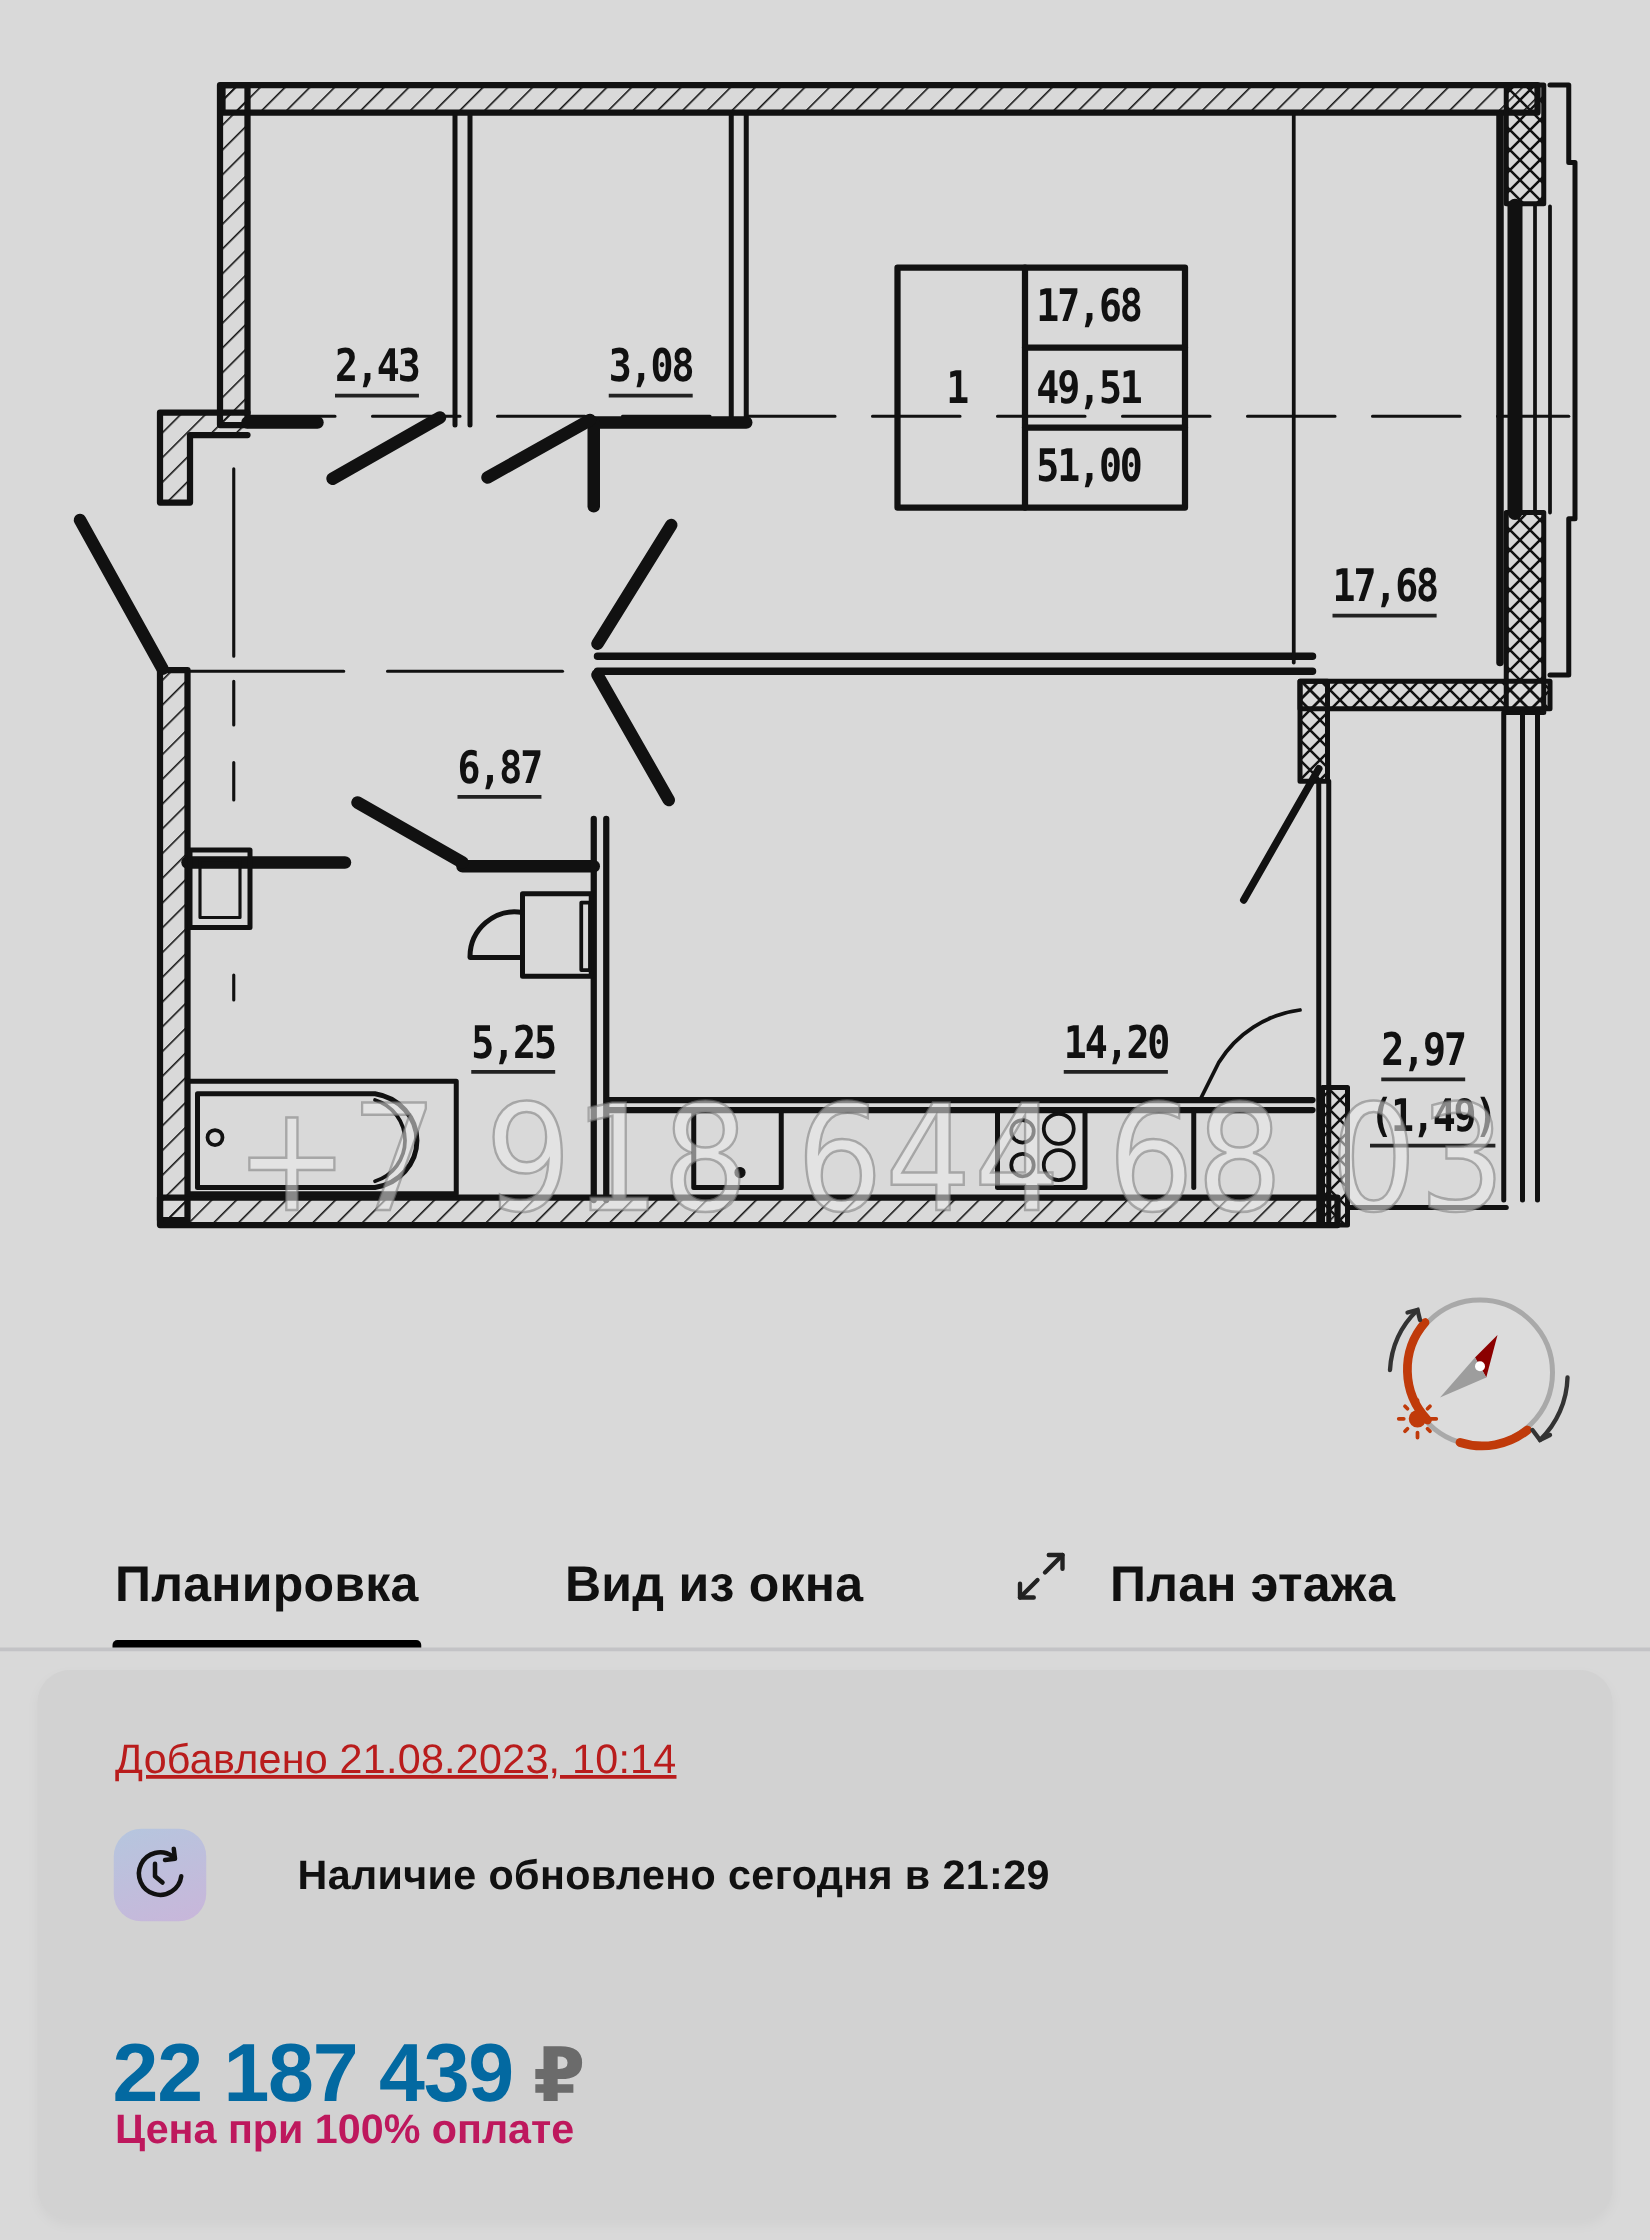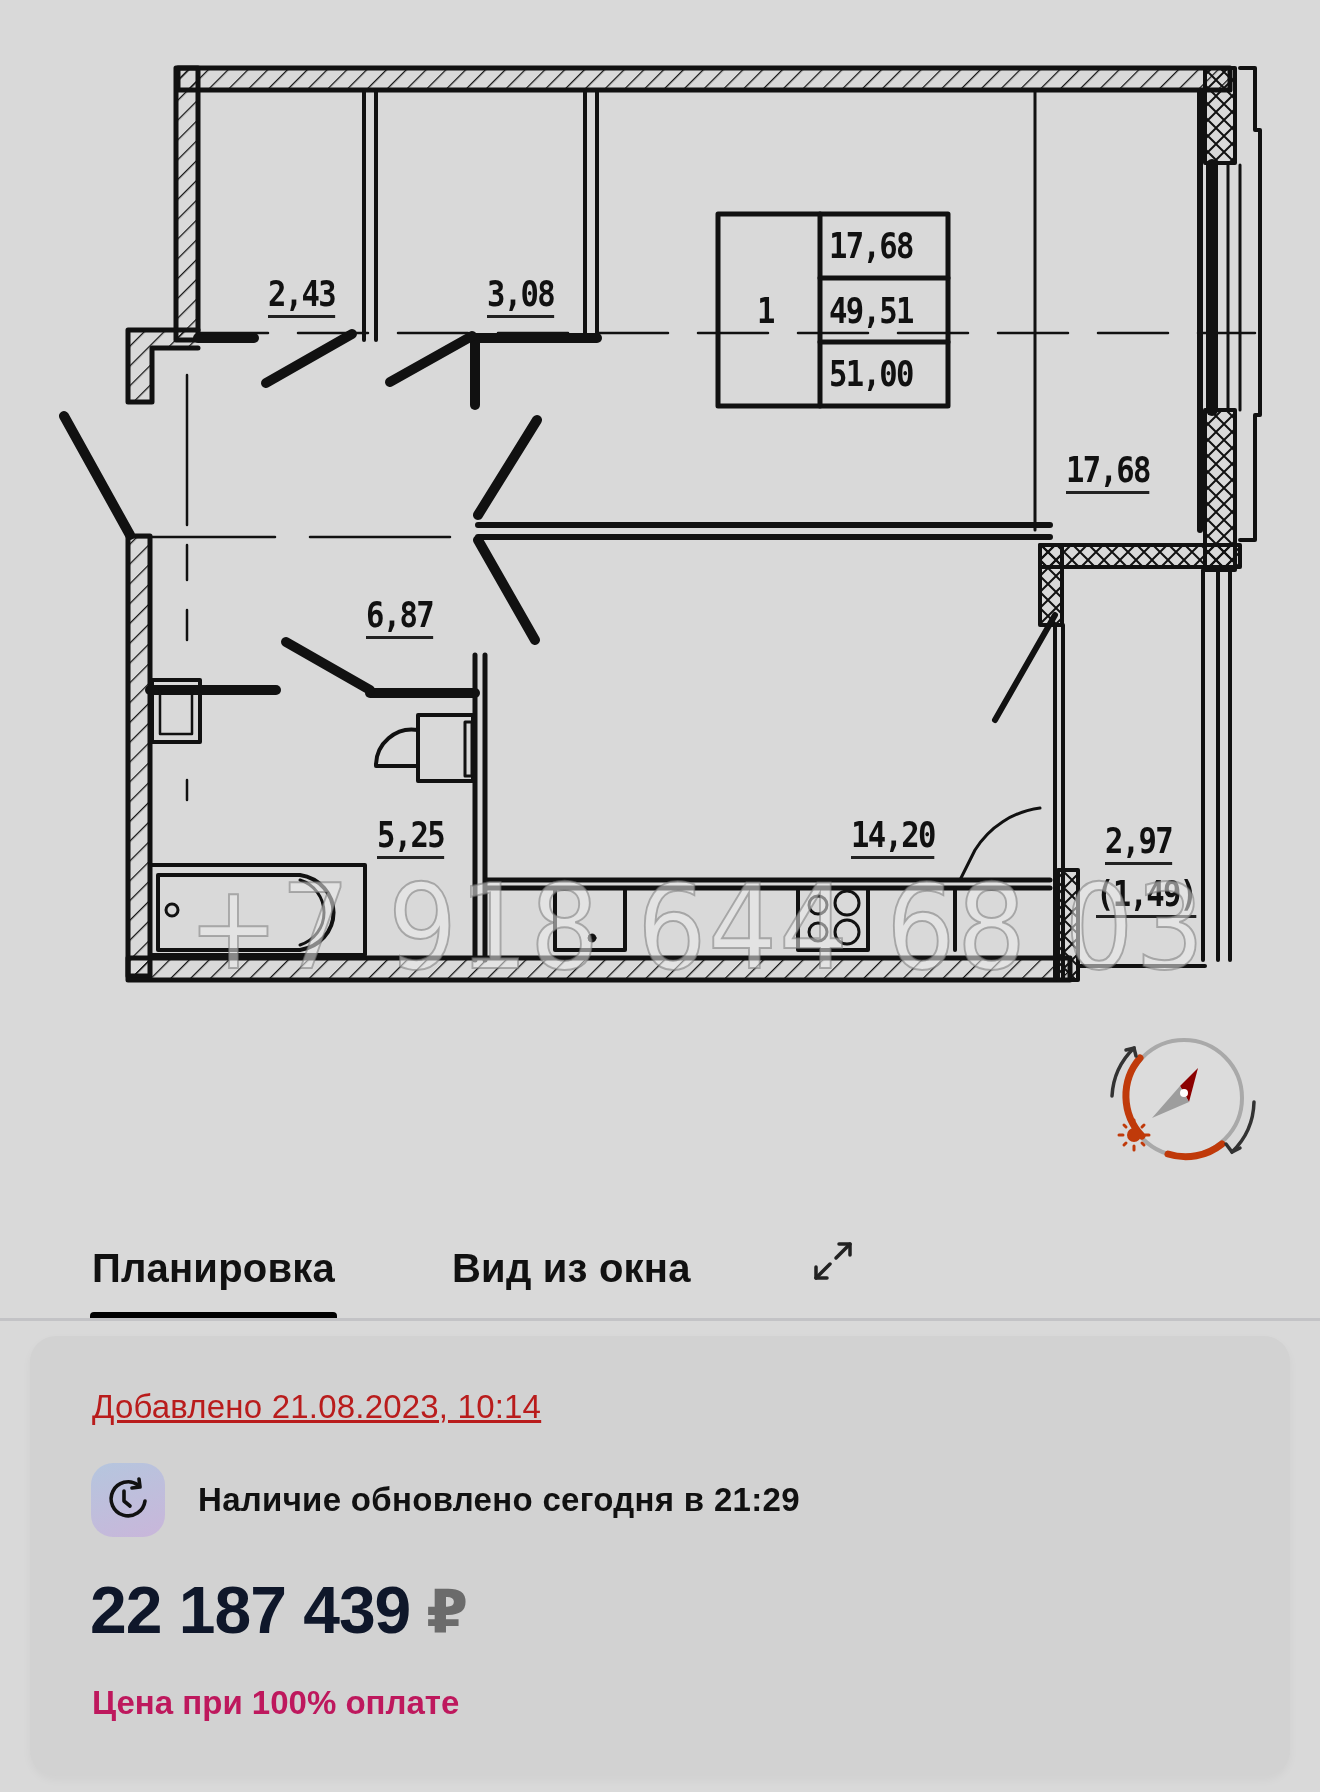--- a/index.html
+++ b/index.html
@@ -63,29 +63,29 @@
   
   .card {
     position: absolute; left: 30px; top: 1336px; width: 1260px; height: 440px;
     background: #d2d2d2; border-radius: 26px;
     box-shadow: 0 4px 10px rgba(0,0,0,0.04);
   }
   .added {
     position: absolute; left: 62px; top: 52px;
     font-size: 33px; color: #b91c1c; font-weight: 500; letter-spacing: 0.2px; text-decoration: underline;
   }
-  .avail-row { position: absolute; left: 61px; top: 126px; height: 76px; display: flex; align-items: center; }
+  .avail-row { position: absolute; left: 61px; top: 126px; height: 76px; display: flex; align-items: center; gap: 40px; }
   .avail-icon {
     width: 74px; height: 74px; border-radius: 22px;
     background: linear-gradient(160deg, #b5c6de 0%, #c9b6da 100%);
     display: flex; align-items: center; justify-content: center;
   }
   .avail-text { margin-left: 33px; font-size: 33px; font-weight: bold; color: #111; letter-spacing: 0.3px; }
   .price-row { position: absolute; left: 60px; top: 236px; display: flex; align-items: baseline; }
-  .price { font-size: 66px; font-weight: bold; color: #0f172a; letter-spacing: -1px; }
+  .price { font-size: 66px; font-weight: bold; color: #0369a1; letter-spacing: -1px; margin-top: 48px; }
   .currency { font-size: 60px; font-weight: bold; color: #6b6b6b; margin-left: 16px; }
   .price-note { position: absolute; left: 62px; top: 348px; font-size: 33px; font-weight: bold; color: #be185d; }
 </style>
 </head>
 <body>
 
 <div class="plan-wrap">
   <svg class="plan-svg" width="1320" height="1200" viewBox="0 0 1320 1200">
     <defs>
       <pattern id="hatch" width="14" height="14" patternUnits="userSpaceOnUse" patternTransform="rotate(45)">
@@ -222,20 +222,23 @@
   </div>
 </div>
 
 <div class="tabs">
   <div class="tab active" style="left:92px;">
     <span class="lbl">Планировка</span>
   </div>
   <div class="tab" style="left:452px;">
     <span class="lbl">Вид из окна</span>
   </div>
+  <div class="tab" style="left:888px;">
+    <span class="lbl">План этажа</span>
+  </div>
 </div>
 <svg class="tab-icon" viewBox="0 0 42 42">
   <g fill="none" stroke="#222" stroke-width="3.5" stroke-linecap="round" stroke-linejoin="round">
     <path d="M24 18 L38 4"></path>
       <path d="M27 4 L38 4 L38 15"></path>
     <path d="M18 24 L4 38"></path>
       <path d="M4 27 L4 38 L15 38"></path>
   </g>
 </svg>
 <div class="divider"></div>

